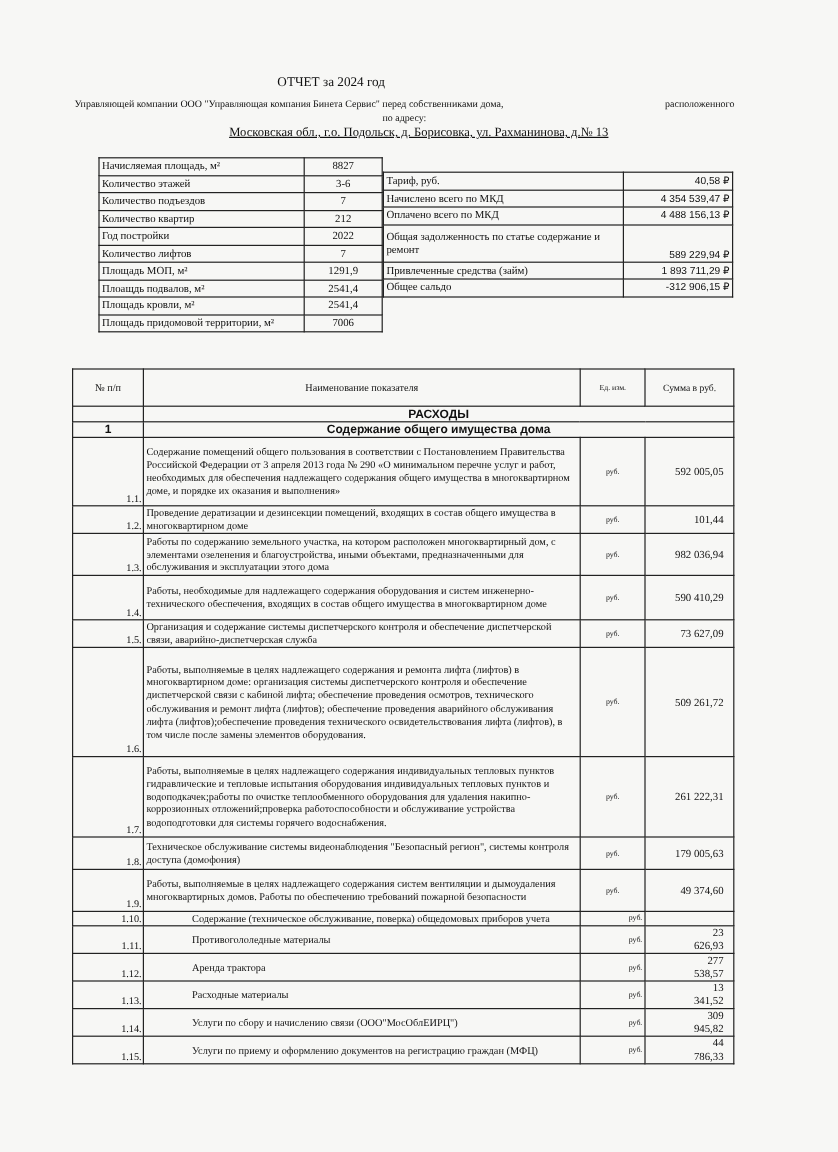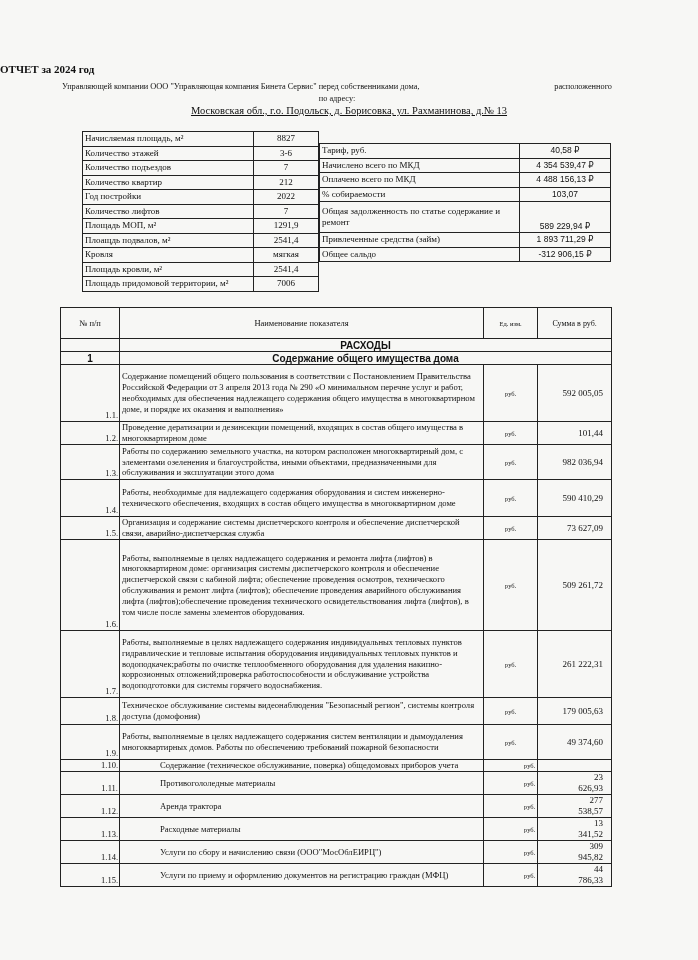--- a/index.html
+++ b/index.html
@@ -3,37 +3,37 @@
 <meta charset="utf-8">
 <style>
   html, body { margin: 0; padding: 0; }
   body {
     width: 698px; height: 960px; background: #f7f7f5;
     font-family: "Liberation Serif", "DejaVu Serif", serif; color: #111;
     position: relative; overflow: hidden;
   }
   .page { position: absolute; left: 0; top: 0; width: 698px; height: 960px; }
   .title {
-    position: absolute; top: 63px; left: 0; width: 552px; 
-    font-weight: bold; font-size: 11px;
+    position: absolute; top: 63px; left: 0; width: 552px; text-align: center;
+    font-weight: normal; font-size: 11px;
   }
   .intro { position: absolute; top: 82px; left: 62px; width: 550px; font-size: 8.3px; }
   .intro .right { position: absolute; right: 0; top: 0; }
   .intro .center { position: absolute; top: 12px; left: 0; width: 100%; text-align: center; }
   .address {
     position: absolute; top: 105px; left: 0; width: 698px; text-align: center; font-size: 10.5px; text-decoration: underline;
   }
   table { border-collapse: collapse; position: absolute; }
   td, th { border: 1px solid #222; padding: 0 2px; font-size: 9px; line-height: 11px; vertical-align: middle; }
   .info-left { left: 82px; top: 131px; width: 237px; }
   .info-left td { height: 13.5px; }
   .info-left td.val { text-align: center; width: 60px; }
   .info-right { left: 319px; top: 131px; width: 292px; font-family: "Liberation Serif", serif; margin-top: 12px; }
   .info-right td { height: 13.5px; }
-  .info-right td.val { text-align: center; width: 86px; font-family: "Liberation Sans", "DejaVu Sans", sans-serif; font-size: 8.5px; }
+  .info-right td.val { text-align: right; width: 86px; font-family: "Liberation Sans", "DejaVu Sans", sans-serif; font-size: 8.5px; }
   .info-right td.tall { height: 30px; }
   .info-right td.tall.val { vertical-align: bottom; }
 
   .main { left: 60px; top: 307px; width: 552px; }
   .main th { font-weight: normal; height: 30px; font-size: 8.5px; }
   .main th.num { width: 21px; font-size: 8.5px; }
   .main th.unit { width: 47px; font-size: 6.5px; }
   .main th.sum { width: 65px; font-size: 8px; }
   .main td.num { text-align: right; vertical-align: bottom; font-size: 8.5px; padding: 0 1px; }
   .main td.unit { text-align: center; font-size: 6.5px; }
@@ -83,24 +83,20 @@
         </tr>
         <tr>
           <td>Площадь МОП, м²</td>
           <td class="val">1291,9</td>
         </tr>
         <tr>
           <td>Плоащдь подвалов, м²</td>
           <td class="val">2541,4</td>
         </tr>
         <tr>
-          <td>Кровля</td>
-          <td class="val">мягкая</td>
-        </tr>
-        <tr>
           <td>Площадь кровли, м²</td>
           <td class="val">2541,4</td>
         </tr>
         <tr>
           <td>Площадь придомовой территории, м²</td>
           <td class="val">7006</td>
         </tr>
       </tbody>
   </table>
 
@@ -110,24 +106,20 @@
           <td class="">Тариф, руб.</td>
           <td class="val">40,58 ₽</td>
         </tr>
         <tr>
           <td class="">Начислено всего по МКД</td>
           <td class="val">4 354 539,47 ₽</td>
         </tr>
         <tr>
           <td class="">Оплачено всего по МКД</td>
           <td class="val">4 488 156,13 ₽</td>
-        </tr>
-        <tr>
-          <td class="">% собираемости</td>
-          <td class="val">103,07</td>
         </tr>
         <tr>
           <td class=" tall">Общая задолженность по статье содержание и ремонт</td>
           <td class="val tall">589 229,94 ₽</td>
         </tr>
         <tr>
           <td class="">Привлеченные средства (займ)</td>
           <td class="val">1 893 711,29 ₽</td>
         </tr>
         <tr>

